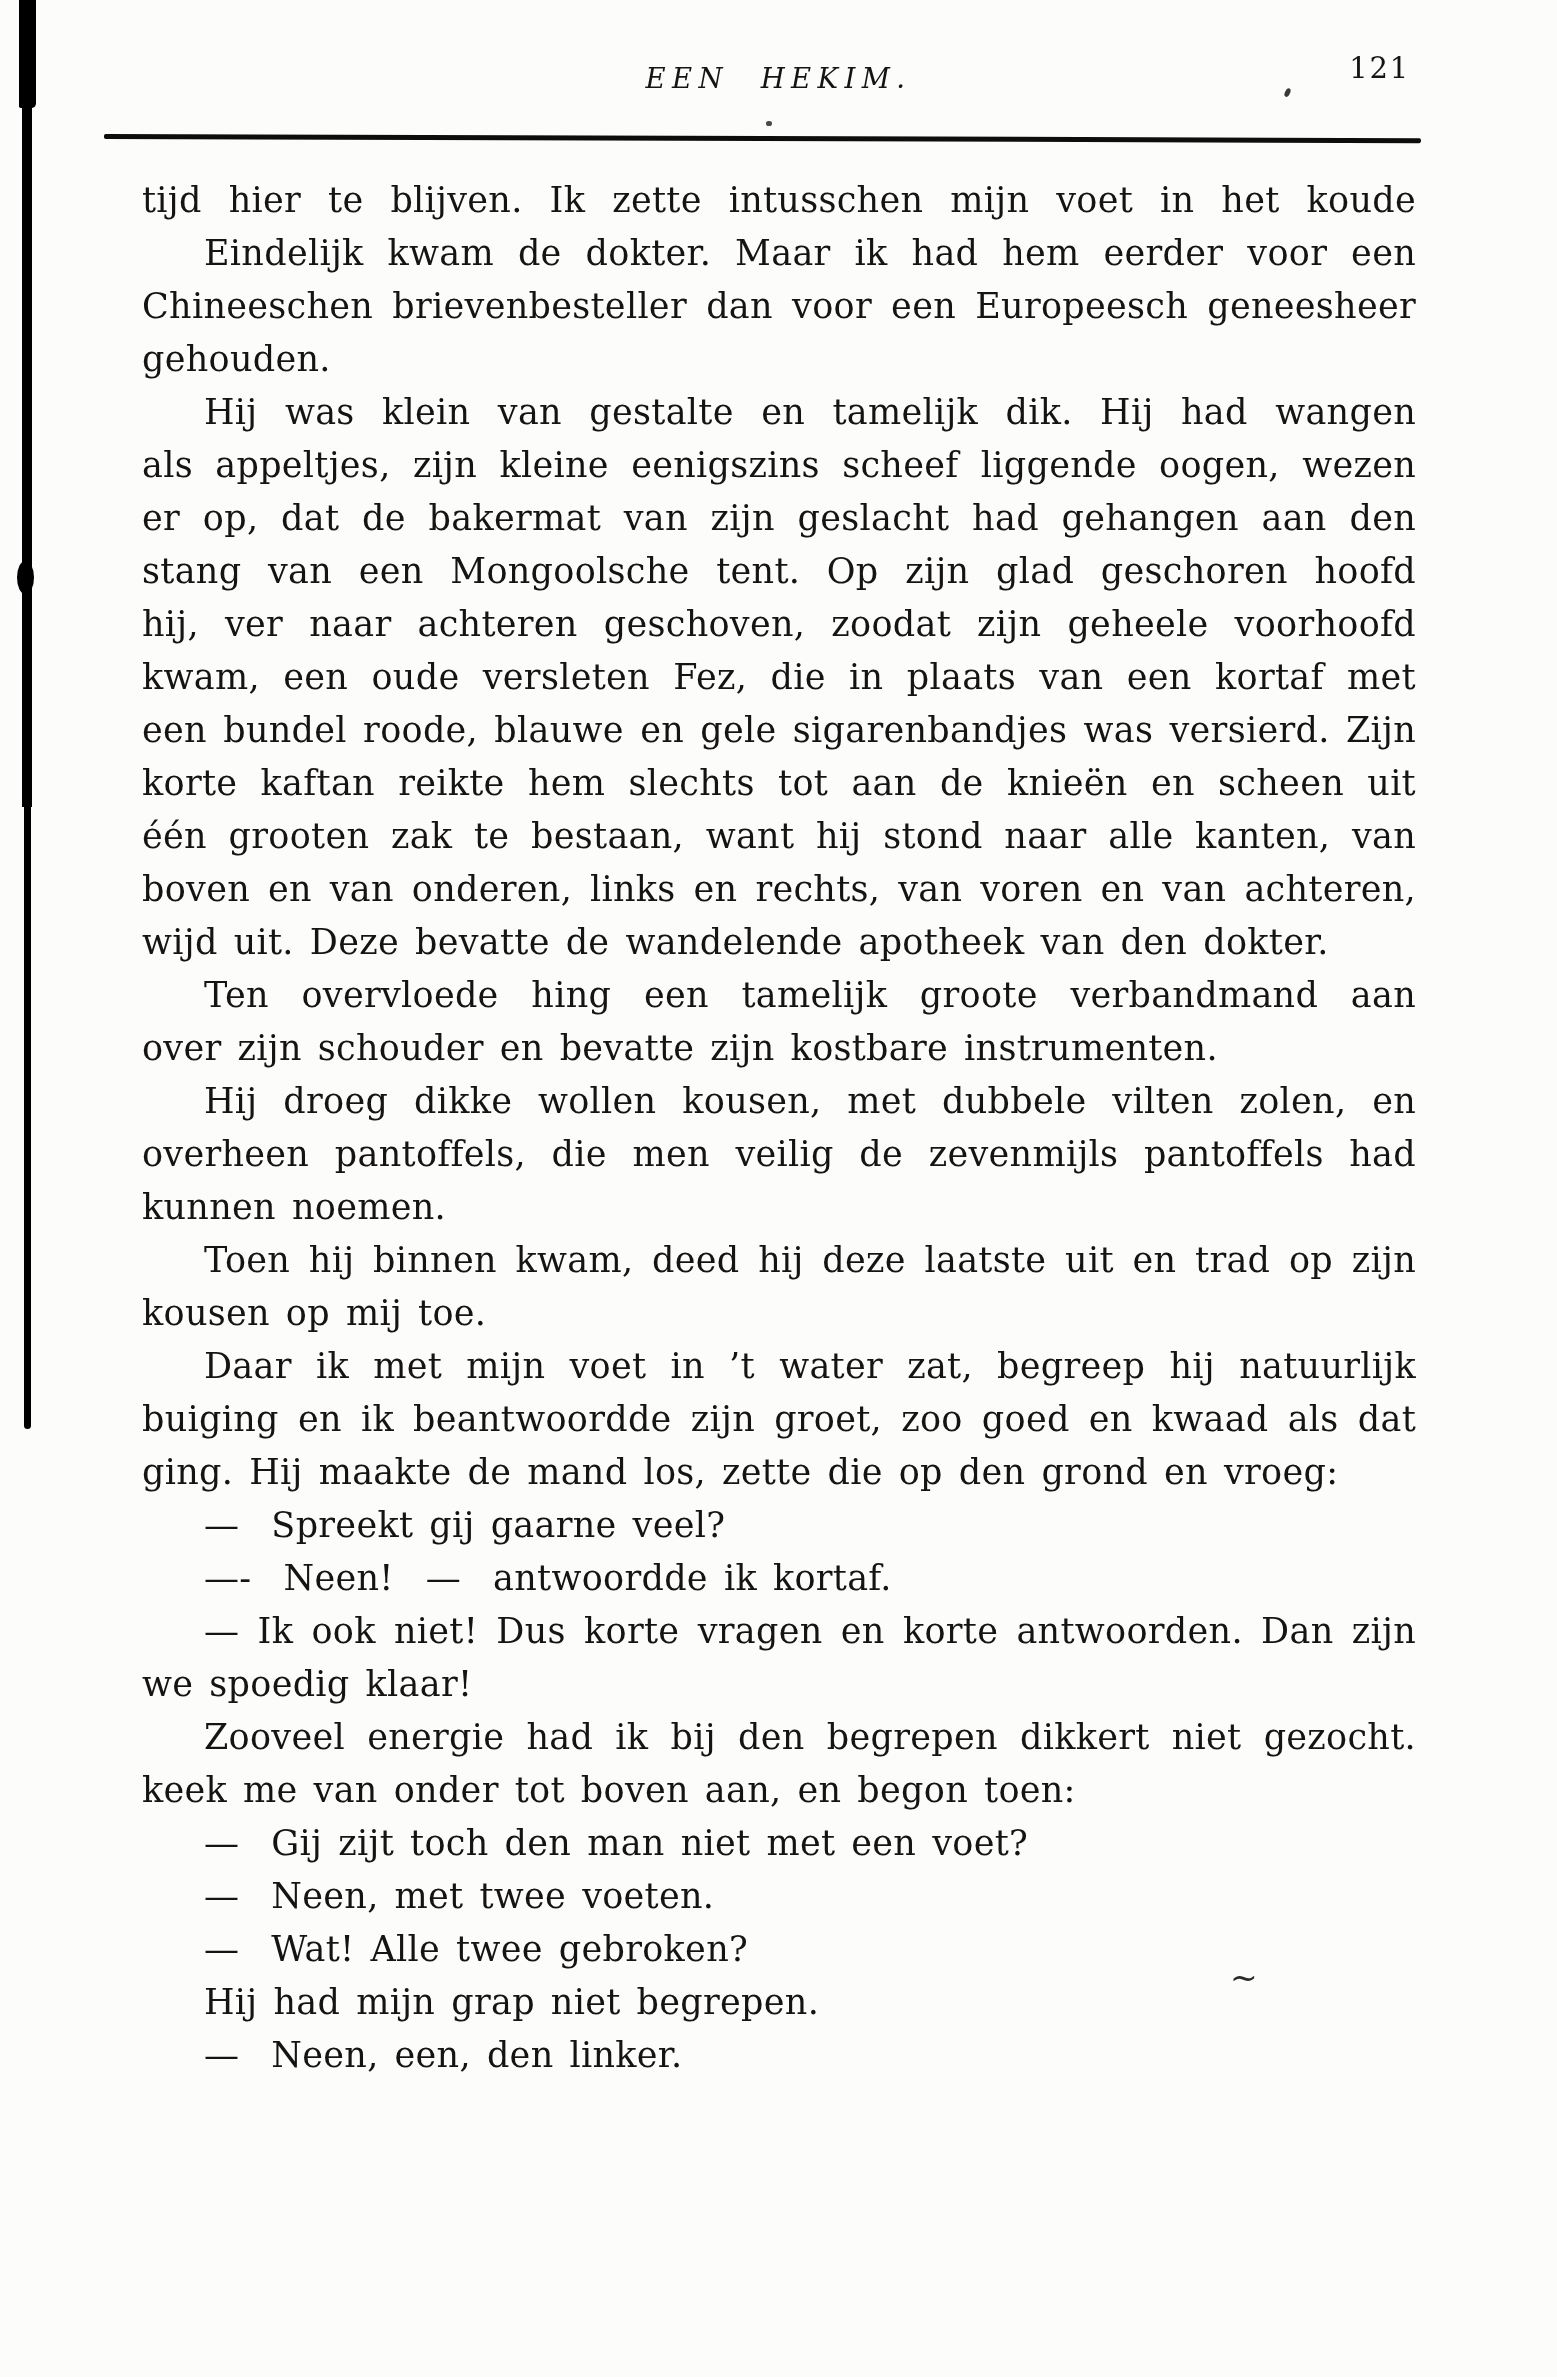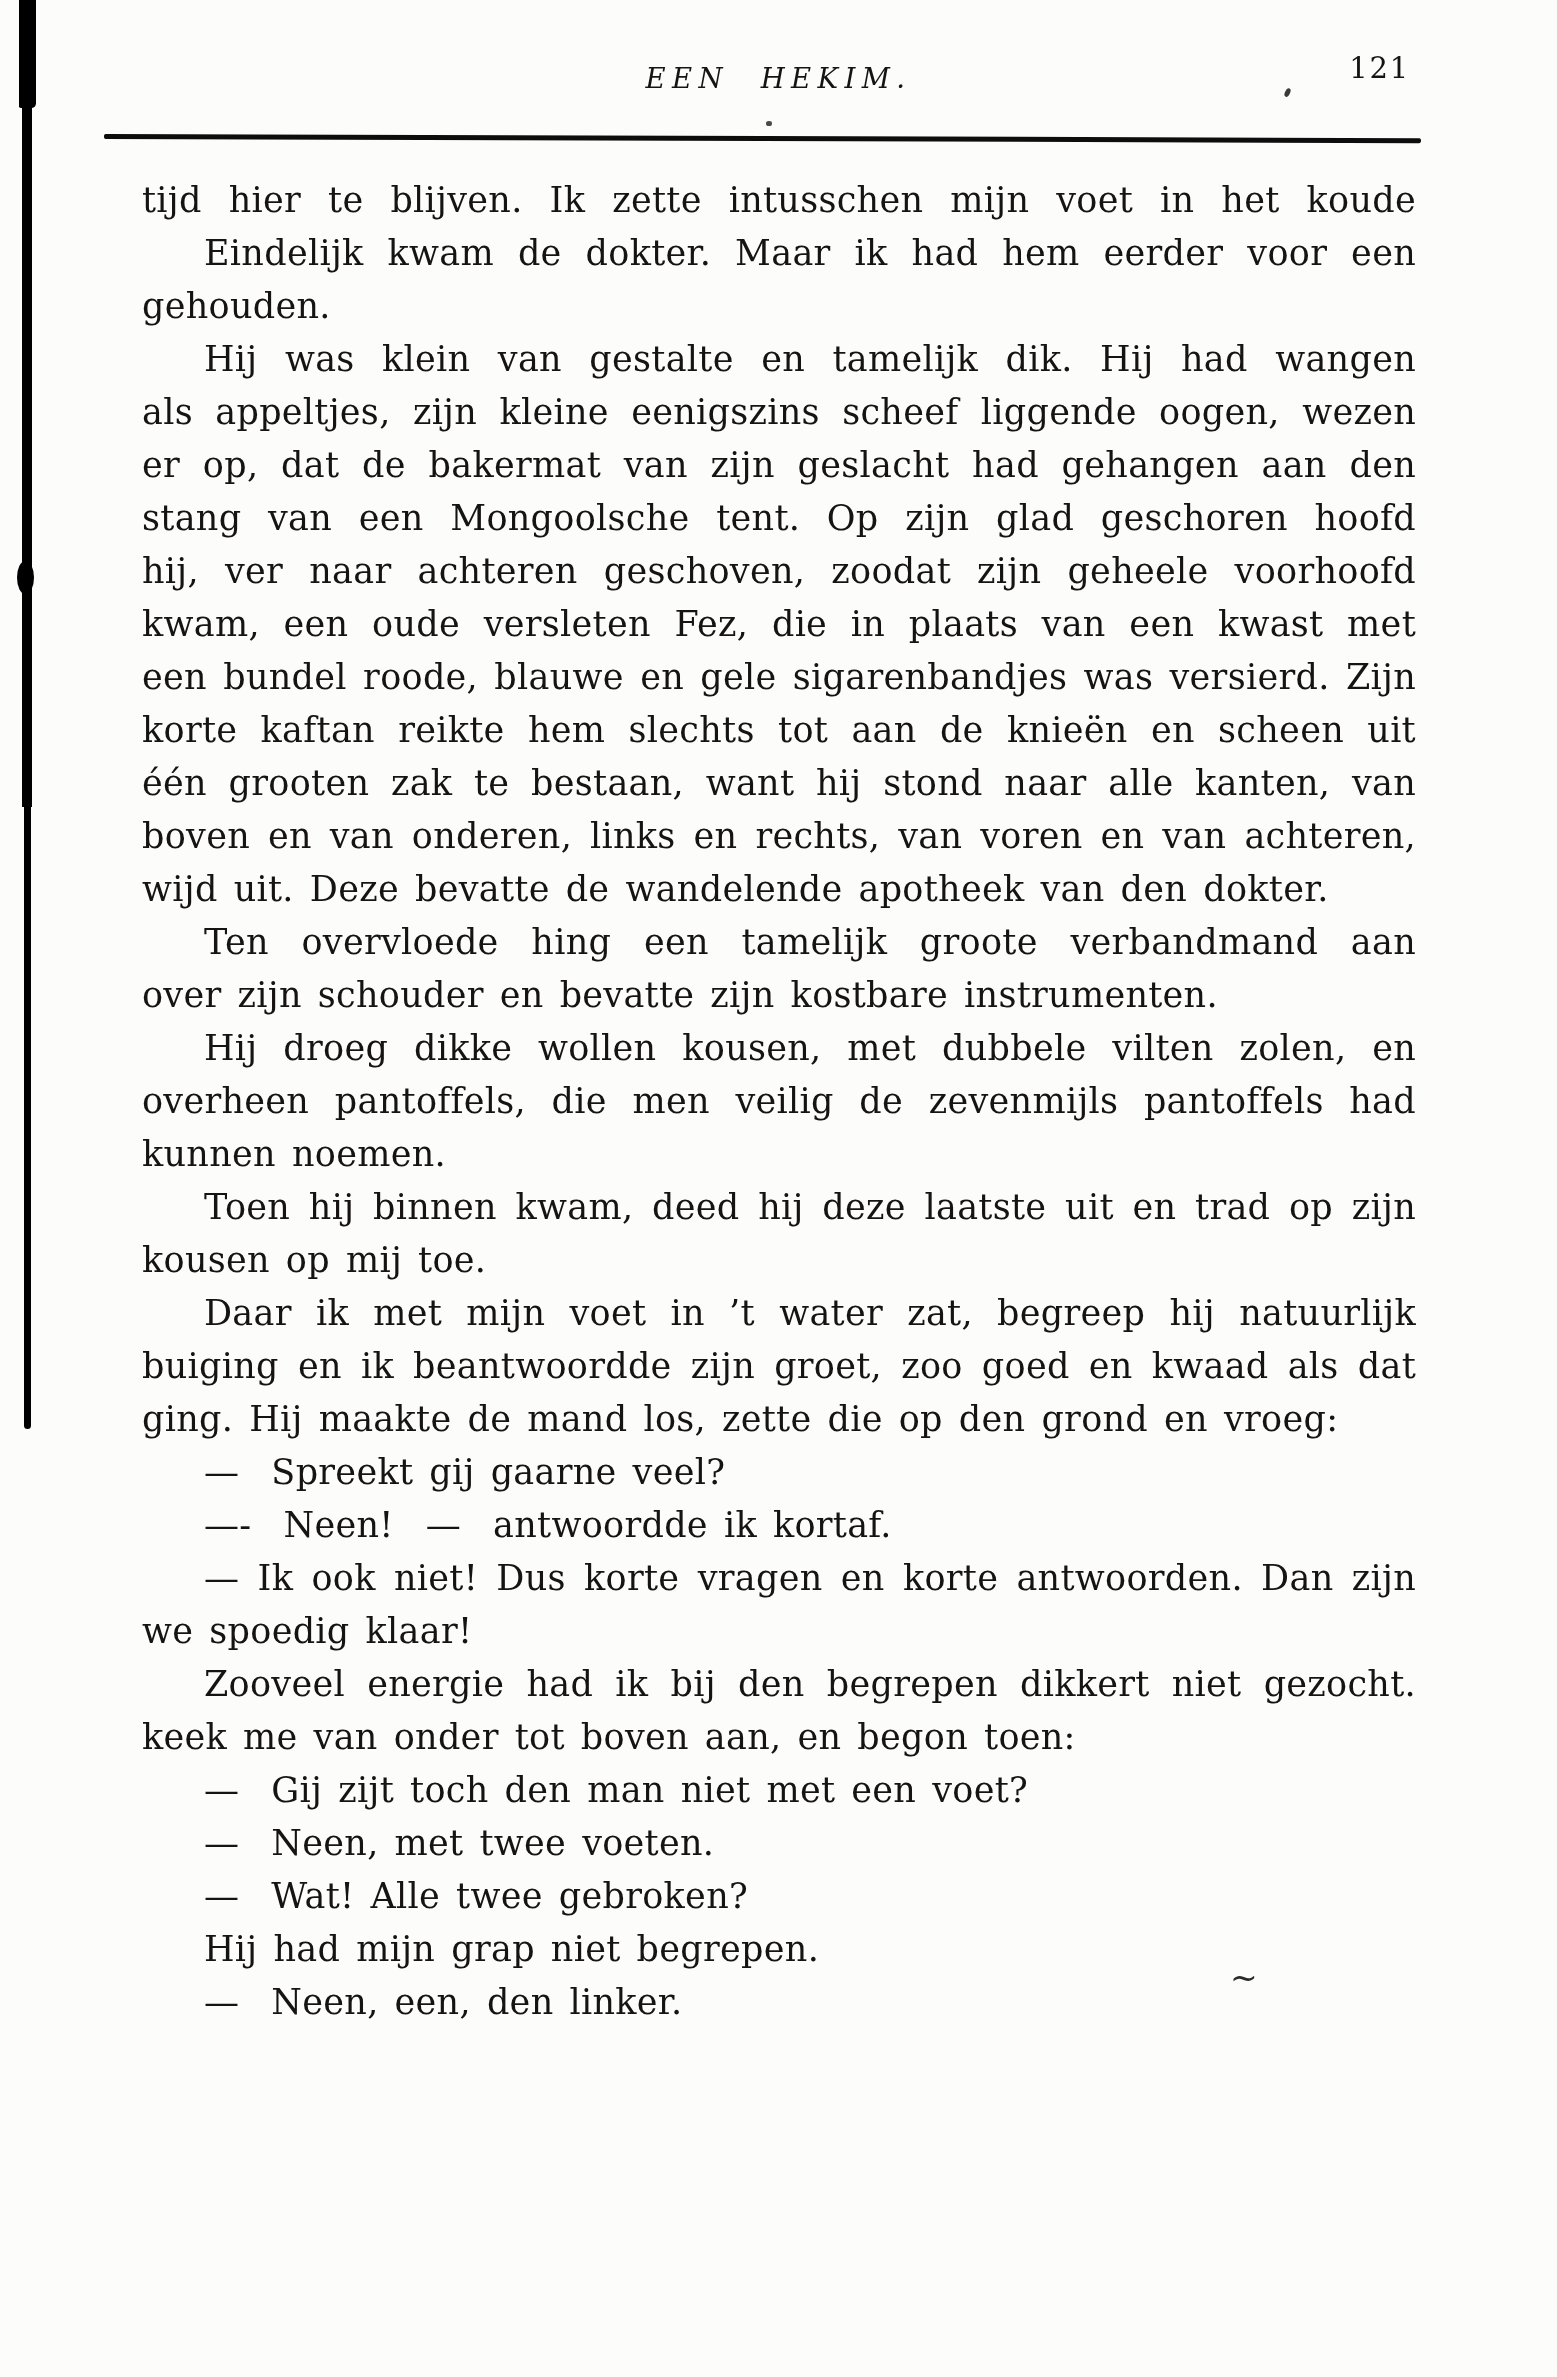--- a/index.html
+++ b/index.html
@@ -77,27 +77,28 @@
 <body>
 
 <div class="page">
   <span class="running-title">EEN HEKIM.</span>
   <span class="page-number">121</span>
   <div class="header-rule"></div>
 
   <div class="body-text">
       <div class="line j">tijd hier te blijven. Ik zette intusschen mijn voet in het koude water.</div>
       <div class="line j i">Eindelijk kwam de dokter. Maar ik had hem eerder voor een</div>
+      <div class="line j">Chineeschen brievenbesteller dan voor een Europeesch geneesheer</div>
       <div class="line">gehouden.</div>
       <div class="line j i">Hij was klein van gestalte en tamelijk dik. Hij had wangen blozend</div>
       <div class="line j">als appeltjes, zijn kleine eenigszins scheef liggende oogen, wezen</div>
       <div class="line j">er op, dat de bakermat van zijn geslacht had gehangen aan den</div>
       <div class="line j">stang van een Mongoolsche tent. Op zijn glad geschoren hoofd droeg</div>
       <div class="line j">hij, ver naar achteren geschoven, zoodat zijn geheele voorhoofd bloot</div>
-      <div class="line j">kwam, een oude versleten Fez, die in plaats van een kwast met</div>
+      <div class="line j">kwam, een oude versleten Fez, die in plaats van een kortaf met</div>
       <div class="line j">een bundel roode, blauwe en gele sigarenbandjes was versierd. Zijn</div>
       <div class="line j">korte kaftan reikte hem slechts tot aan de knieën en scheen uit</div>
       <div class="line j">één grooten zak te bestaan, want hij stond naar alle kanten, van</div>
       <div class="line j">boven en van onderen, links en rechts, van voren en van achteren,</div>
       <div class="line">wijd uit. Deze bevatte de wandelende apotheek van den dokter.</div>
       <div class="line j i">Ten overvloede hing een tamelijk groote verbandmand aan riemen</div>
       <div class="line">over zijn schouder en bevatte zijn kostbare instrumenten.</div>
       <div class="line j i">Hij droeg dikke wollen kousen, met dubbele vilten zolen, en daar-</div>
       <div class="line j">overheen pantoffels, die men veilig de zevenmijls pantoffels had</div>
       <div class="line">kunnen noemen.</div>

